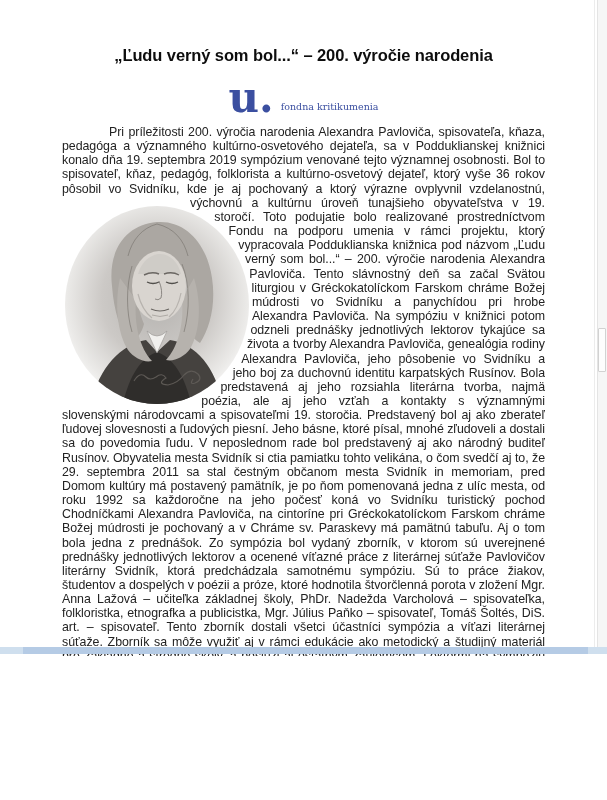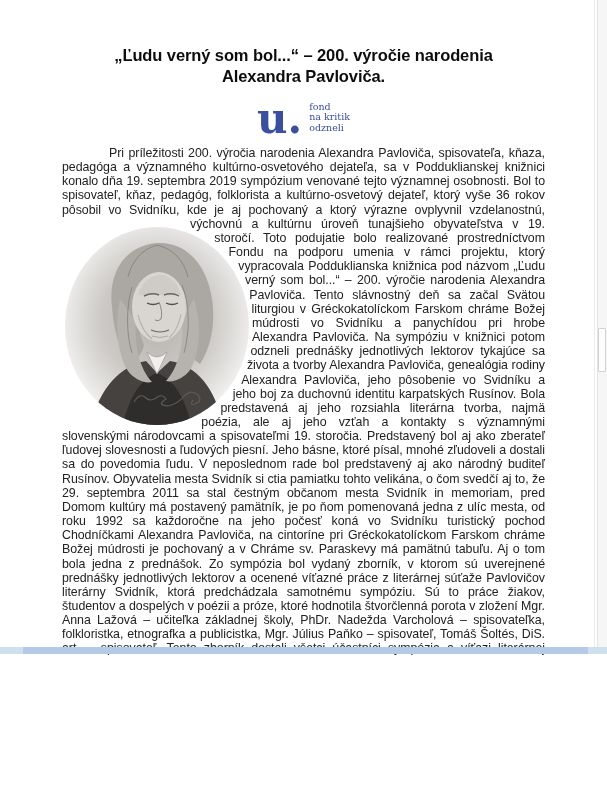--- a/index.html
+++ b/index.html
@@ -32,21 +32,21 @@
     height:42px;
   }
   .logo-mark{
     font-family:"DejaVu Serif",serif;
     font-weight:700;
     font-size:42px;
     line-height:34px;
     color:#3b4fa0;
   }
   .logo-text{
-    display:flex;flex-direction:column;
+    display:flex;flex-direction:row;
     font-family:"DejaVu Serif",serif;
     font-size:9.5px;line-height:10.5px;
     color:#3b4fa0;
     padding-bottom:3px;
   }
   .body-text{
     margin:10px 0 0 0;
     text-align:justify;
     text-indent:47px;
     font-size:12.4px;
@@ -93,29 +93,28 @@
 </style>
 </head>
 <body>
 
 <div class="page">
 
   <div class="content">
 
     <div class="title">
       <div>„Ľudu verný som bol...“ – 200. výročie narodenia</div>
-      <div>Alexandra Pavloviča.</div>
     </div>
 
     <div class="logo">
       <span class="logo-mark">u.</span>
       <span class="logo-text">
         <span>fond</span>
         <span>na kritik</span>
-        <span>odzneli</span>
+        <span>umenia</span>
       </span>
     </div>
 
     <p class="body-text"><span>Pri príležitosti 200. výročia narodenia Alexandra Pavloviča, spisovateľa, kňaza, pedagóga a významného kultúrno-osvetového dejateľa, sa v Podduklianskej knižnici konalo dňa 19. septembra 2019 sympózium venované tejto významnej osobnosti. Bol to spisovateľ, kňaz, pedagóg, folklorista a kultúrno-osvetový dejateľ, ktorý vyše 36 rokov </span><span class="portrait-float">
           <svg width="190" height="225" viewBox="0 0 190 225" xmlns="http://www.w3.org/2000/svg">
         <defs>
           <radialGradient id="pv" cx="50%" cy="47%" r="60%">
             <stop offset="0%" stop-color="#b4b2af"></stop>
             <stop offset="50%" stop-color="#ccc9c6"></stop>
             <stop offset="82%" stop-color="#ebeae8"></stop>

